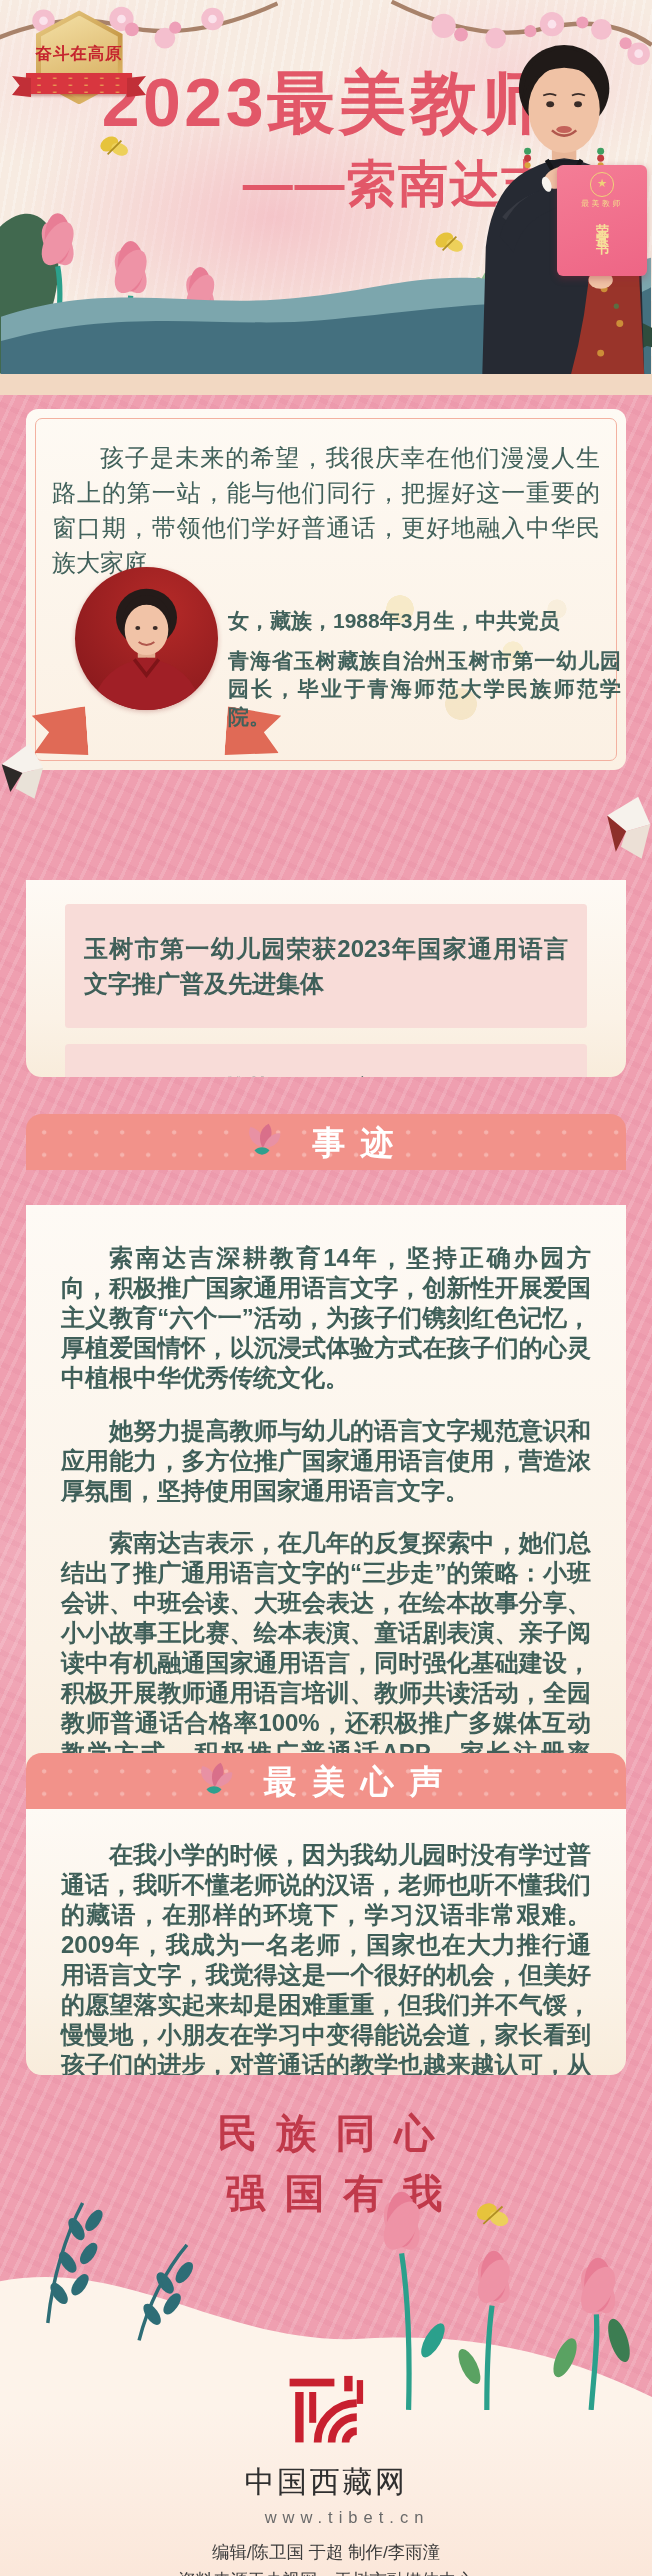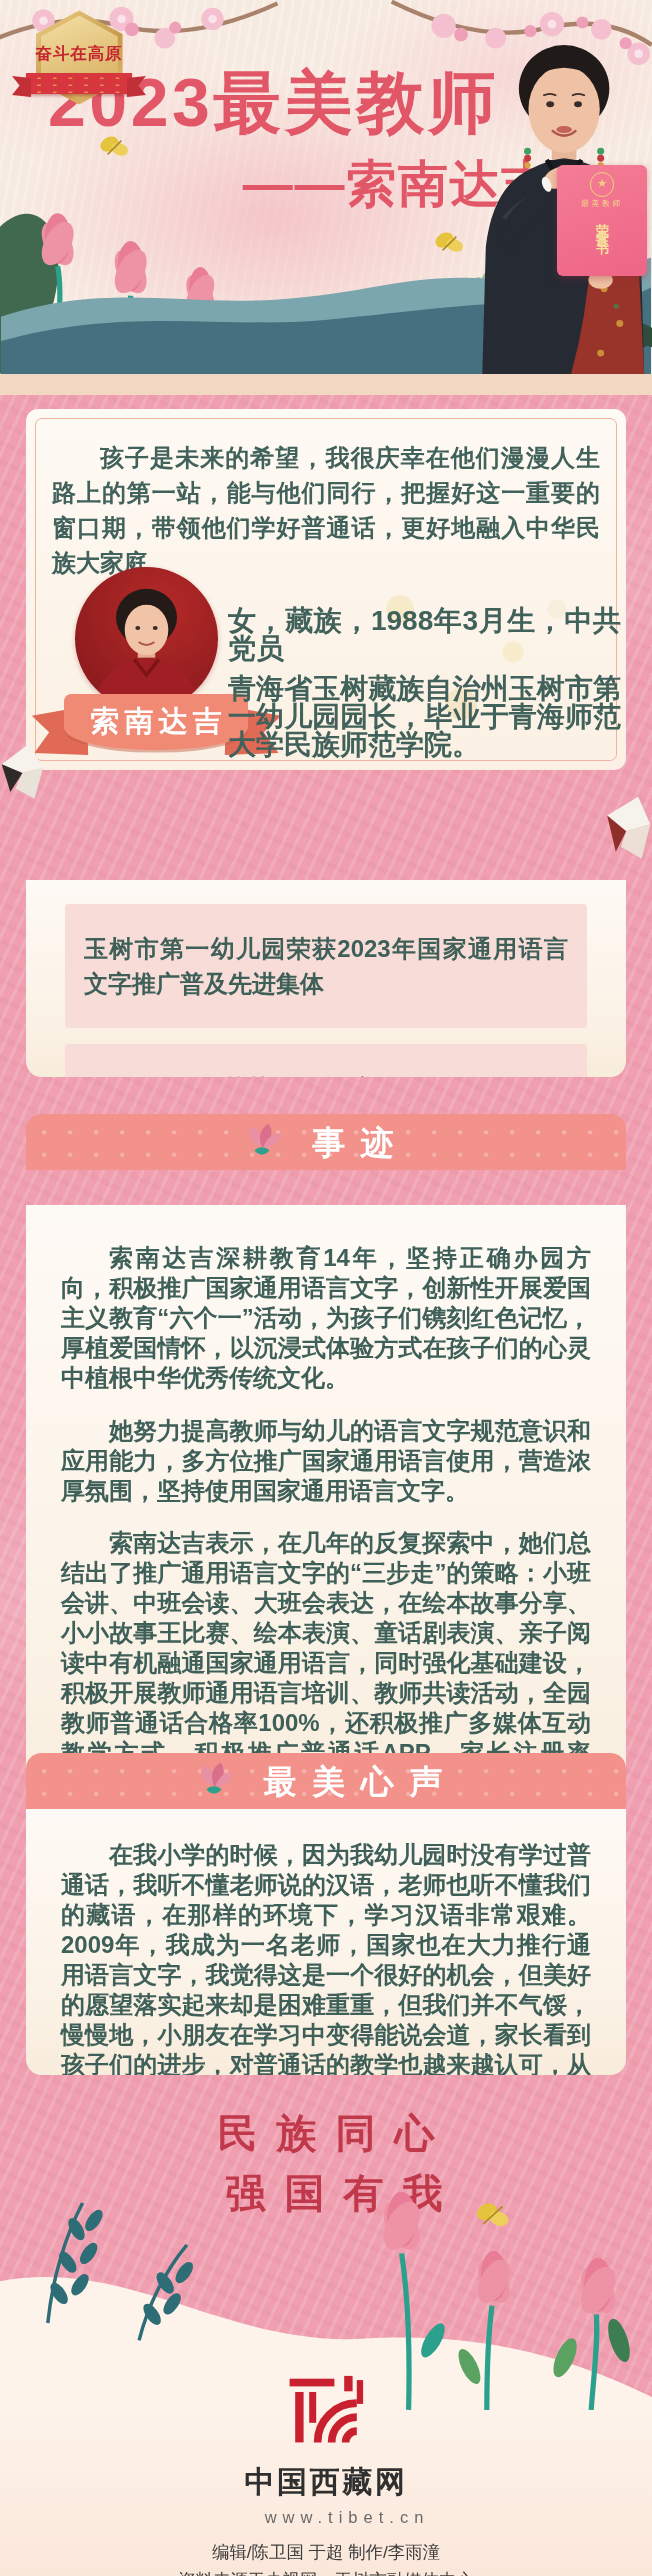--- a/index.html
+++ b/index.html
@@ -9,21 +9,21 @@
   
   .header{position:absolute;left:0;top:0;width:652px;height:374px;overflow:hidden;
     background-color:#f7ebe1;
     background-image:
       radial-gradient(ellipse 365px 209px at 42% 58%, rgba(243,176,188,.65), transparent 70%),
       radial-gradient(ellipse 261px 139px at 78% 20%, rgba(246,199,206,.55), transparent 70%),
       radial-gradient(ellipse 226px 122px at 12% 22%, rgba(248,214,216,.5), transparent 70%),
       repeating-linear-gradient(100deg, rgba(255,255,255,.28) 0 2.6px, transparent 2.6px 9.6px);}
   .hdr-deco{position:absolute;pointer-events:none;}
   .title{position:absolute;left:48px;top:68px;width:505px;z-index:2;color:#e25768;}
-  .title-l1{font-size:68px;font-weight:900;letter-spacing:3.5px;text-align:left;line-height:1;}
+  .title-l1{font-size:68px;font-weight:900;letter-spacing:3.5px;text-align:right;line-height:1;}
   .title-l2{margin-top:22.6px;font-size:50px;font-weight:900;text-align:right;letter-spacing:1.7px;line-height:1;}
   .badge{position:absolute;left:33px;top:10.4px;width:92px;height:104px;z-index:4;}
   .badge-hex{position:absolute;left:2.6px;top:0;width:87px;height:94px;
     background:linear-gradient(145deg,#ecd08a,#c79a49 55%,#e7c275);
     clip-path:polygon(50% 0,100% 25%,100% 75%,50% 100%,0 75%,0 25%);}
   .badge-hex-inner{position:absolute;left:7.8px;top:5.2px;width:77px;height:84px;
     background:linear-gradient(160deg,#f3dfa4,#d4a958);
     clip-path:polygon(50% 0,100% 25%,100% 75%,50% 100%,0 75%,0 25%);}
   .badge-label{position:absolute;left:0;top:33px;width:92px;text-align:center;
     font-size:16.5px;font-weight:900;color:#c5252e;letter-spacing:0.9px;}
@@ -51,33 +51,33 @@
       repeating-linear-gradient(115deg, rgba(255,255,255,.14) 0 3.5px, transparent 3.5px 12px),
       repeating-linear-gradient(25deg, rgba(214,110,140,.10) 0 5.2px, transparent 5.2px 17.4px),
       radial-gradient(ellipse 261px 174px at 80% 8%, rgba(255,255,255,.25), transparent 70%),
       radial-gradient(ellipse 296px 209px at 10% 55%, rgba(255,255,255,.18), transparent 70%);}
 
   
   .quote-card{position:absolute;left:26px;top:409px;width:600px;height:361px;
     background:linear-gradient(180deg,#fefaf4,#fbf0e3);border-radius:12px;z-index:2;}
   .quote-border{position:absolute;inset:8.7px;border:1.7px solid #f3b1a0;border-radius:7px;pointer-events:none;}
   .quote-text{position:absolute;left:26px;right:26px;top:31px;margin:0;
-    font-size:24px;line-height:35px;color:#41615b;font-weight:700;
+    font-size:24px;line-height:35px;color:#41615b;font-weight:400;
     text-align:justify;text-indent:2em;}
   .bio-flowers{position:absolute;left:322px;top:165px;width:244px;height:165px;opacity:.55;
     background:
       radial-gradient(circle 22.6px at 52px 35px,#f3e2ae 0 60%,transparent 62%),
       radial-gradient(circle 17.4px at 165px 78px,#f5e7b8 0 60%,transparent 62%),
       radial-gradient(circle 26px at 113px 130px,#f1ddb0 0 60%,transparent 62%),
       radial-gradient(circle 15.7px at 209px 35px,#f6ead0 0 60%,transparent 62%);}
   .avatar{position:absolute;left:49px;top:158px;width:143px;height:143px;border-radius:50%;
     overflow:hidden;background:radial-gradient(circle at 60% 30%,#b52a28,#8e1b1e 75%);
     box-shadow:0 1.7px 5.2px rgba(140,40,40,.3);}
   .bio{position:absolute;left:202px;top:198px;width:393px;color:#41615b;font-weight:700;}
-  .bio p{margin:0;font-size:28px;line-height:28px;text-align:justify;}
+  .bio p{margin:0;font-size:21px;line-height:28px;text-align:justify;}
   .bio p + p{margin-top:12px;}
   .name-ribbon{position:absolute;left:19px;top:285px;width:223px;height:75px;}
   .ribbon-tail{position:absolute;top:14px;width:54px;height:49px;background:#e06a56;}
   .ribbon-tail.left{left:-12px;clip-path:polygon(100% 0,100% 100%,0 88%,30% 48%,0 12%);transform:rotate(-4deg);}
   .ribbon-tail.right{right:-12px;clip-path:polygon(0 0,100% 12%,70% 48%,100% 88%,0 100%);transform:rotate(4deg);}
   .ribbon-center{position:absolute;left:19px;top:0;width:184px;height:56px;background:#f08a74;
     border-radius:7px 7px 48% 48% / 7px 7px 40% 40%;
     display:flex;align-items:center;justify-content:center;
     box-shadow:0 2.6px 0 rgba(190,90,70,.45);}
   .ribbon-center span{color:#fff;font-size:29px;font-weight:900;letter-spacing:5.2px;text-indent:5.2px;}
@@ -110,21 +110,21 @@
   .slogan div{font-size:40px;font-weight:900;letter-spacing:19px;text-indent:19px;line-height:1.2;}
   .slogan div + div{margin-top:12px;padding-left:16px;}
 
   
   .footer{position:absolute;left:0;top:2262px;width:652px;height:314px;z-index:1;}
   .footer-curve{position:absolute;left:0;top:0;width:652px;height:148px;}
   .footer-fill{position:absolute;left:0;top:146px;width:652px;height:168px;
     background:linear-gradient(180deg,#fdf3ea,#fbe7da);}
   .footer-content{position:absolute;left:0;top:111px;width:652px;text-align:center;z-index:3;}
   .logo{width:84px;height:80px;margin:0 auto;display:block;}
-  .site-name{margin-top:8.7px;font-size:30px;font-weight:700;color:#2f2f2f;letter-spacing:2.6px;text-align:center;}
+  .site-name{margin-top:8.7px;font-size:30px;font-weight:400;color:#2f2f2f;letter-spacing:2.6px;text-align:center;}
   .site-url{margin-top:5.2px;font-size:16.5px;color:#6a6a6a;letter-spacing:6px;text-indent:6px;padding-left:36px;}
   .credits{margin-top:12px;font-size:17.4px;color:#3c3c3c;line-height:26px;}
   .credits.second{margin-top:1.7px;}
 
   .decor-bottom{position:absolute;left:0;top:2123px;width:652px;height:287px;z-index:2;pointer-events:none;}
   .crane{position:absolute;z-index:3;}
 </style>
 </head>
 <body>
 
@@ -322,23 +322,20 @@
         <ellipse cx="92" cy="70" rx="2.8" ry="2.2" fill="#3a2c28"></ellipse>
         <path d="M73 86 Q82 93 91 86" stroke="#b0574d" stroke-width="2.4" fill="none"></path>
         <path d="M18,164 Q28,112 82,104 Q136,112 146,164 Z" fill="#a01f26"></path>
         <path d="M68 106 L82 124 L96 106" stroke="#7e1418" stroke-width="4" fill="none"></path>
       </svg>
     </div>
 
     <div class="name-ribbon">
       <div class="ribbon-tail left"></div>
       <div class="ribbon-tail right"></div>
-      <div class="ribbon-center">
-        <span>索南达吉</span>
-      </div>
     </div>
 
     <div class="bio">
       <p>女，藏族，1988年3月生，中共党员</p>
       <p>青海省玉树藏族自治州玉树市第一幼儿园园长，毕业于青海师范大学民族师范学院。</p>
     </div>
   </section>
 
   <section class="scard honor-card">
     <div class="honor-row first">玉树市第一幼儿园荣获2023年国家通用语言文字推广普及先进集体</div>

